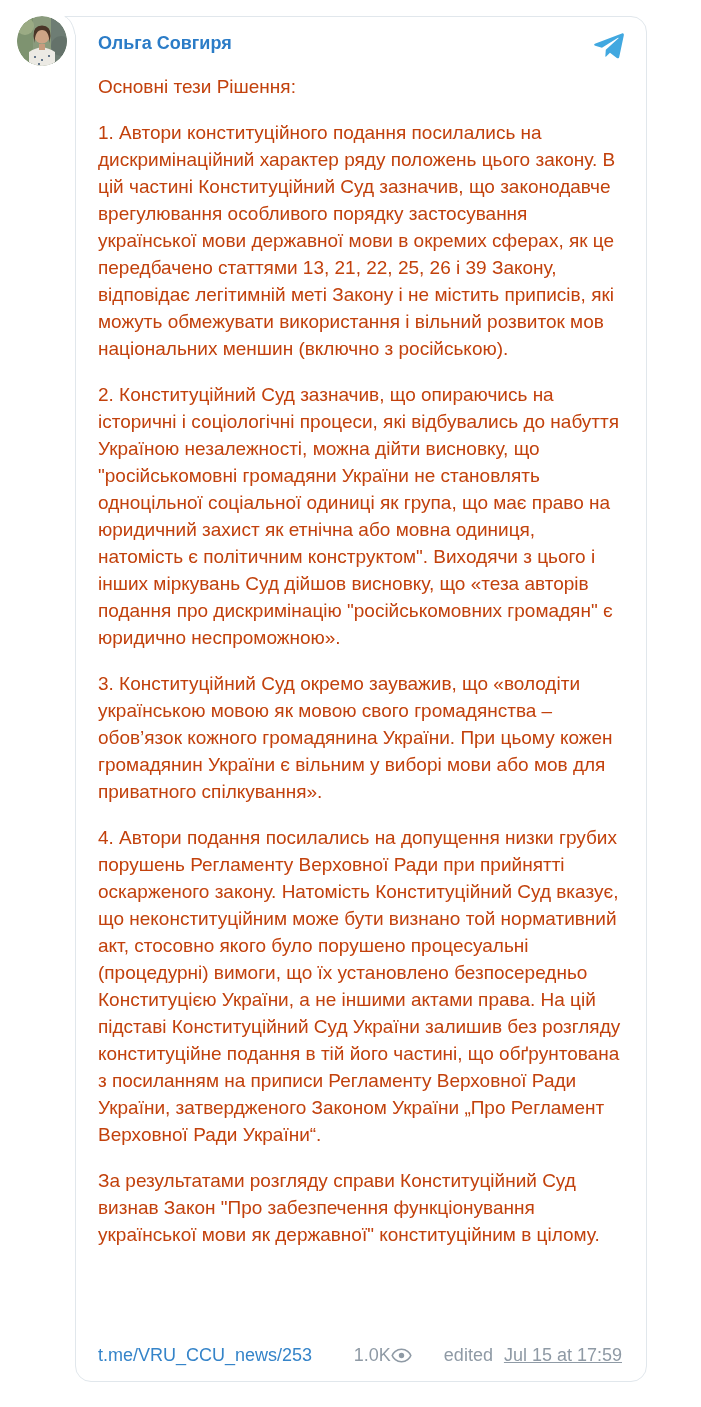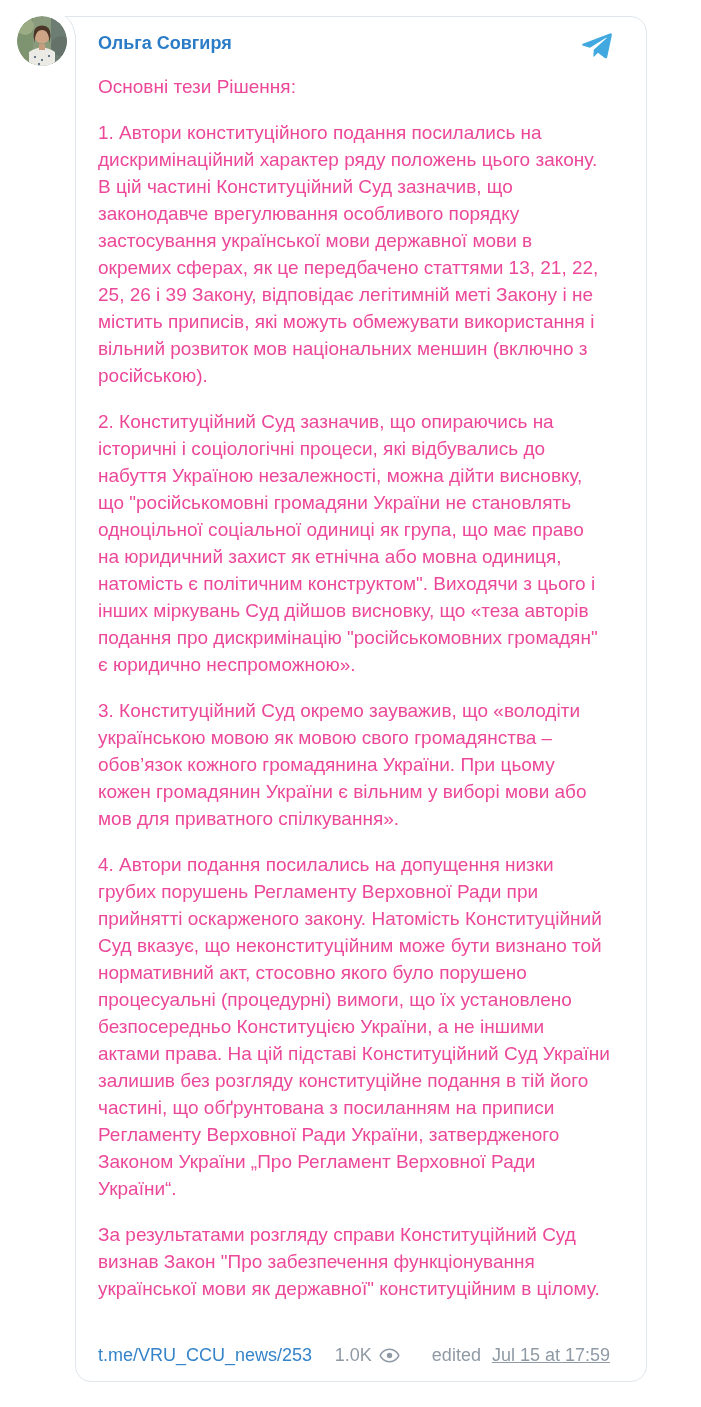--- a/index.html
+++ b/index.html
@@ -11,41 +11,41 @@
   .avatar {
     position:absolute; left:17px; top:16px; width:50px; height:50px;
     border-radius:50%; overflow:hidden; cursor:pointer;
   }
   .avatar svg { display:block; width:50px; height:50px; }
   .bubble {
     position:absolute; left:75px; top:16px; width:572px; min-height:1366px;
     box-sizing:border-box; background:#fff;
     border:1px solid #e1e7ec;
     border-radius:0 16px 16px 16px;
-    padding:14px 36px 14px 22px;
+    padding:14px 24px 14px 22px;
     display:flex; flex-direction:column;
   }
   .tail { position:absolute; left:-12px; top:-1px; overflow:visible; }
   .hdr { display:flex; align-items:flex-start; }
   .author {
     font-size:18px; line-height:24px; font-weight:bold; color:#2b7cc7;
     text-decoration:none; cursor:pointer;
   }
   .plane { margin-left:auto; margin-top:-2px; margin-right:-6px; cursor:pointer; }
-  .msg { margin-top:10px; font-size:19px; line-height:27px; color:#ec4899; }
+  .msg { margin-top:10px; font-size:19px; line-height:27px; color:#c2410c; }
   .msg p { margin:0 0 19px 0; }
   .msg p:last-child { margin-bottom:12px; }
   .ftr {
     margin-top:auto; padding-top:14px;
     display:flex; align-items:center;
     font-size:18px; line-height:24px; white-space:nowrap;
   }
   .post-link { color:#3584c9; text-decoration:none; cursor:pointer;text-align:right; }
   .meta { margin-left:auto; display:flex; align-items:center; color:#8f9aa5; }
-  .views-num { margin-right:7px; }
+  .views-num { }
   .eye { display:block; }
   .edited { margin-left:32px; }
   .tstamp { margin-left:11px;text-decoration:underline; }
 </style>
 </head>
 <body>
 
 <div class="avatar">
   <svg viewBox="0 0 50 50">
     <defs>

